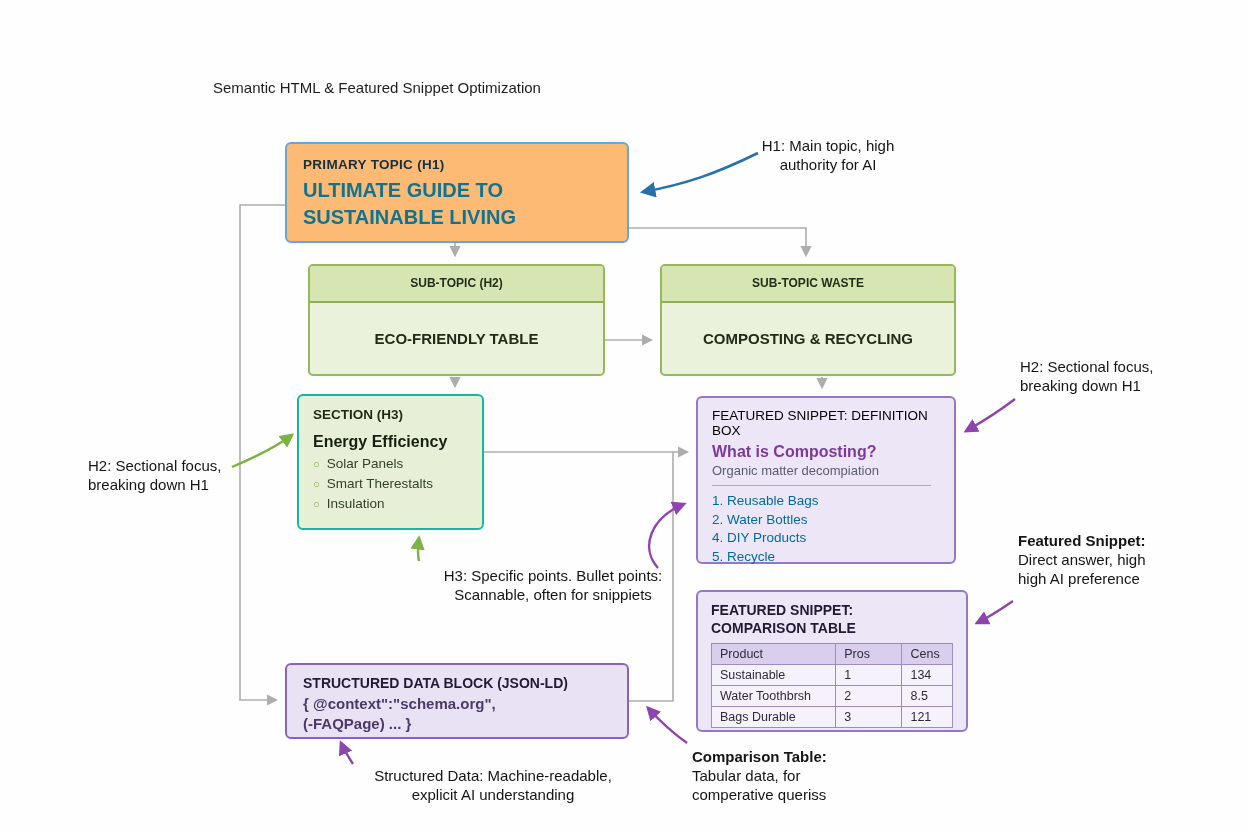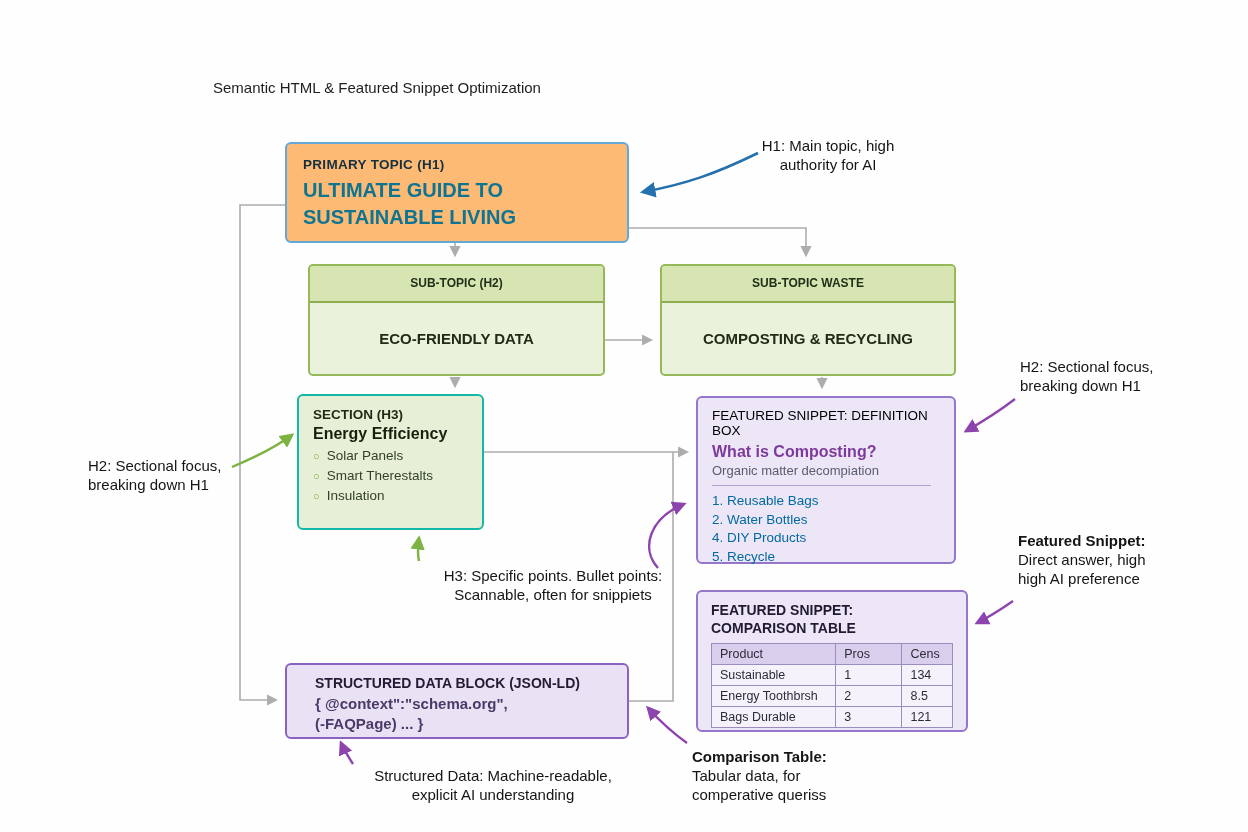--- a/index.html
+++ b/index.html
@@ -30,21 +30,21 @@
     font-size:12px;background:#d7e5b2;border-bottom:2px solid #8fae53;color:#22301a;}
   .green-split .bd{height:71px;display:flex;align-items:center;justify-content:center;
     font-weight:bold;font-size:15px;color:#222b18;}
   .sub1{left:308px;top:264px;width:297px;height:112px;}
   .sub2{left:660px;top:264px;width:296px;height:112px;}
 
   
   .section-box{left:297px;top:394px;width:187px;height:136px;background:#e7f0d6;
     border:2px solid #14b8a6;border-radius:6px;padding:11px 14px;}
   .section-box .lbl{font-size:13.5px;font-weight:bold;color:#1f2a15;}
-  .section-box .ttl{font-size:16px;font-weight:bold;color:#15200e;margin-top:3px;}
+  .section-box .ttl{font-size:16px;font-weight:bold;color:#15200e;margin-top:11px;}
   .bullet{display:flex;align-items:baseline;font-size:13.5px;color:#33402a;margin-top:5px;}
   .bullet .dot{color:#7aa93c;font-size:11px;margin-right:7px;}
 
   
   .purple{background:#ece6f7;border:2px solid #9477c9;border-radius:6px;}
   .def-box{left:696px;top:396px;width:260px;height:168px;padding:10px 14px;}
   .def-box .lbl{font-size:13.5px;font-weight:normal;color:#000000;}
   .def-box .q{font-size:16px;font-weight:bold;color:#7d3a9c;margin-top:5px;}
   .def-box .a{font-size:13px;color:#5c5c6c;margin-top:2px;}
   .def-box .rule{border:none;border-top:1px solid #b3a0d2;margin:7px 0 6px 0;width:96%;}
@@ -52,21 +52,21 @@
 
   .cmp-box{left:696px;top:590px;width:272px;height:142px;padding:9px 13px;}
   .cmp-box .lbl{font-size:14px;font-weight:bold;color:#211a30;width:180px;line-height:1.3;}
   table.cmp{border-collapse:collapse;margin-top:6px;font-size:12.5px;color:#2c2c38;}
   table.cmp th,table.cmp td{border:1px solid #9c8cc0;padding:3px 8px;text-align:left;
     font-weight:normal;background:#f6f2fc;}
   table.cmp th{background:#d9cfec;margin-left:16px;}
   table.cmp .c1{width:112px;}table.cmp .c2{width:52px;}table.cmp .c3{width:34px;}
 
   .sd-box{left:285px;top:663px;width:344px;height:76px;background:#e9e2f5;
-    border:2px solid #8a63c0;border-radius:6px;padding:10px 28px;}
+    border:2px solid #8a63c0;border-radius:6px;padding:10px 16px;}
   .sd-box .lbl{font-size:14px;font-weight:bold;color:#241a33;}
   .sd-box .code{font-size:15px;font-weight:600;color:#4b3a68;margin-top:3px;line-height:1.3;}
 
   
   .note{font-size:15px;line-height:1.28;color:#151515;}
   .note .b{font-weight:bold;}
   .n-h1{left:744px;top:136px;width:168px;text-align:center;}
   .n-h2r{left:1020px;top:357px;width:142px;}
   .n-h2l{left:88px;top:456px;width:142px;}
   .n-h3{left:432px;top:566px;width:242px;text-align:center;}
@@ -120,21 +120,21 @@
 
   <div class="abs subtitle">Semantic HTML &amp; Featured Snippet Optimization</div>
 
   <div class="abs primary-box">
     <div class="lbl">PRIMARY TOPIC (H1)</div>
     <div class="big">ULTIMATE GUIDE TO SUSTAINABLE LIVING</div>
   </div>
 
   <div class="abs green-split sub1">
     <div class="hd">SUB-TOPIC (H2)</div>
-    <div class="bd">ECO-FRIENDLY DATA</div>
+    <div class="bd">ECO-FRIENDLY TABLE</div>
   </div>
   <div class="abs green-split sub2">
     <div class="hd">SUB-TOPIC WASTE</div>
     <div class="bd">COMPOSTING &amp; RECYCLING</div>
   </div>
 
   <div class="abs section-box">
     <div class="lbl">SECTION (H3)</div>
     <div class="ttl">Energy Efficiency</div>
     <div class="bullet">
@@ -170,21 +170,21 @@
         <th class="c1">Product</th>
         <th class="c2">Pros</th>
         <th class="c3">Cens</th>
       </tr>
       <tr>
         <td>Sustainable</td>
         <td>1</td>
         <td>134</td>
       </tr>
       <tr>
-        <td>Energy Toothbrsh</td>
+        <td>Water Toothbrsh</td>
         <td>2</td>
         <td>8.5</td>
       </tr>
       <tr>
         <td>Bags Durable</td>
         <td>3</td>
         <td>121</td>
       </tr>
     </tbody>
       </table>

